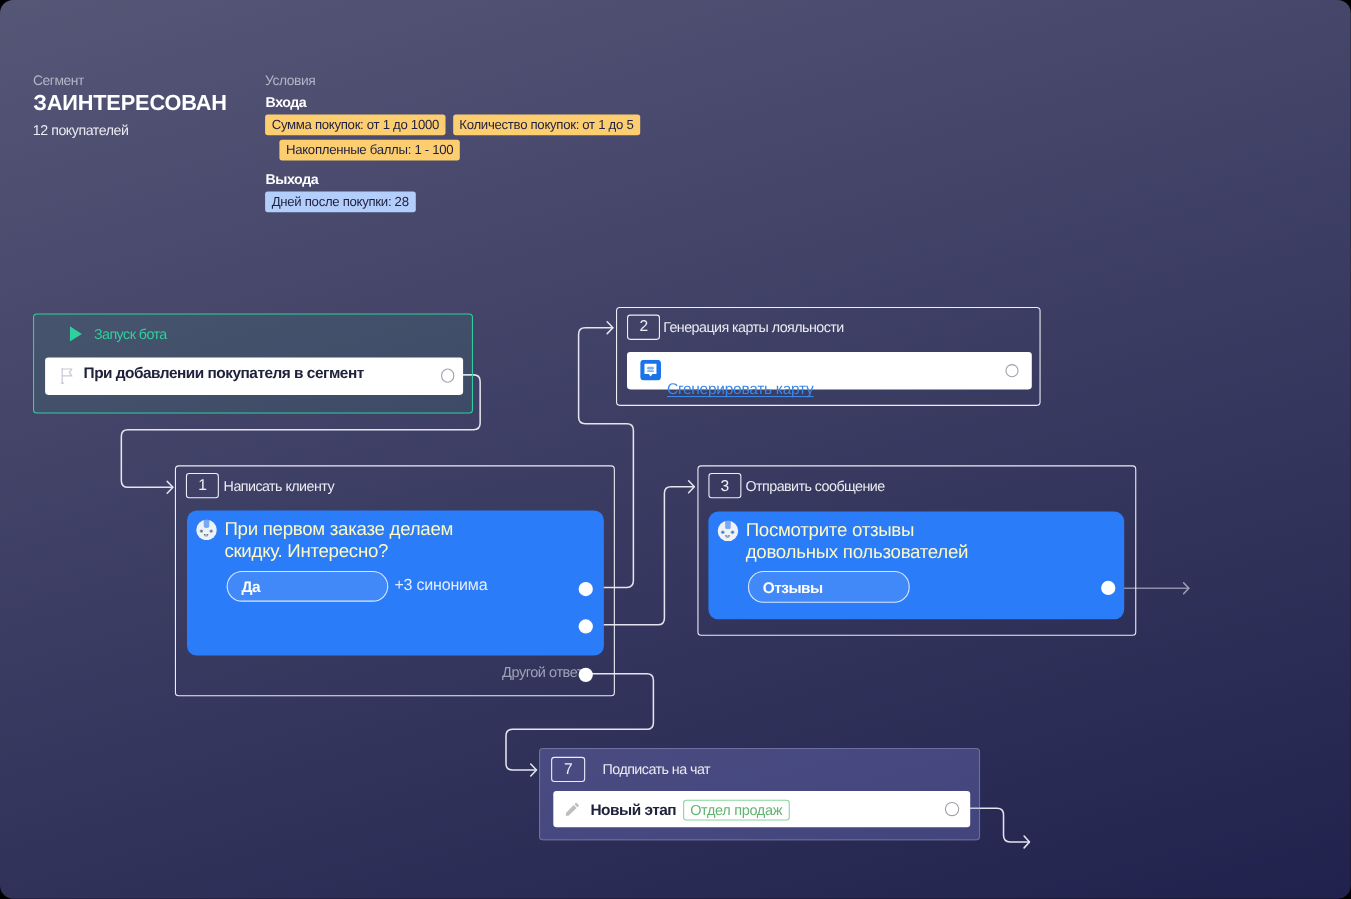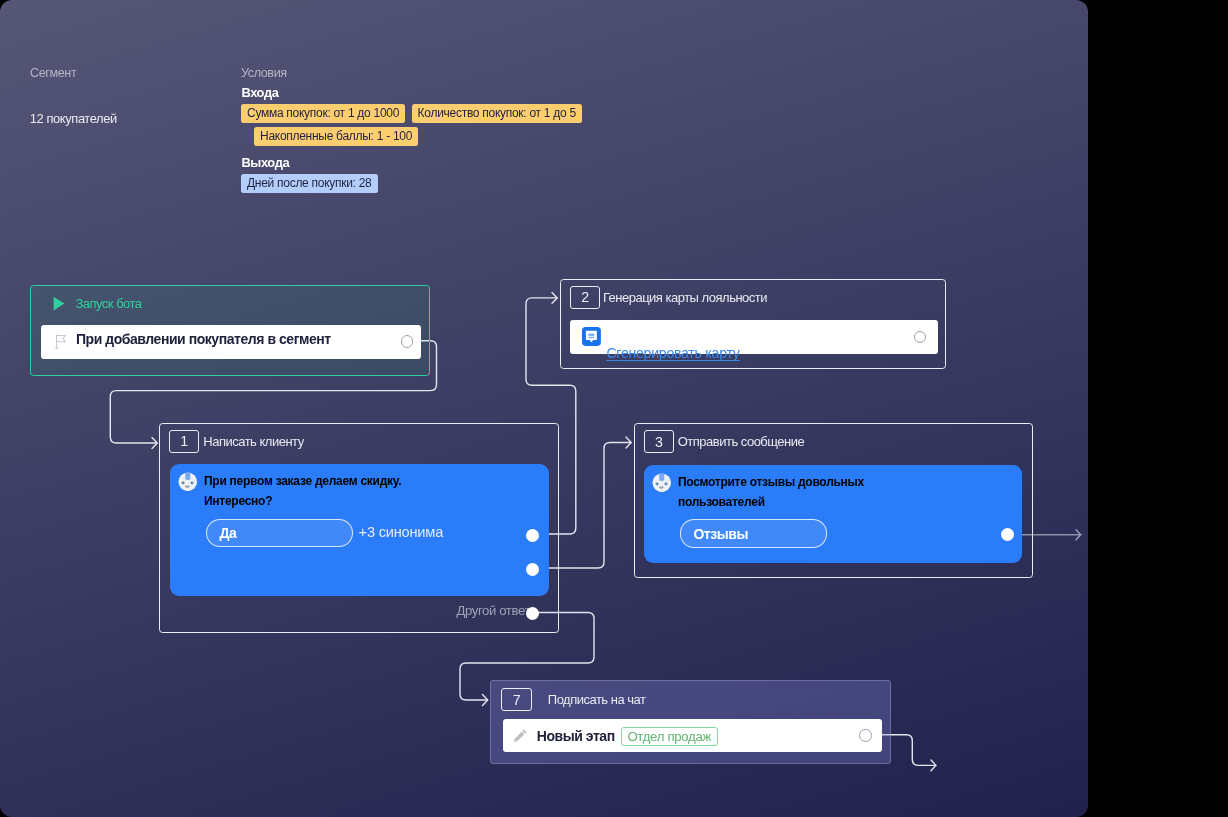--- a/index.html
+++ b/index.html
@@ -1,19 +1,19 @@
 <!DOCTYPE html>
 <html><head>
 <meta charset="utf-8">
 <style>
   * { box-sizing: border-box; margin:0; padding:0; }
   html,body { width:1228px; height:817px; background:#000; overflow:hidden; }
   body { font-family:"Liberation Sans", sans-serif; }
   #canvas {
-    position:absolute; left:0; top:0; width:1088px; height:817px;
+    position:absolute; left:0; top:0; width:1228px; height:817px;
     border-radius:12px; overflow:hidden;
     background:linear-gradient(163.8deg,#565677 0%, #20224d 100%);
   }
   .abs { position:absolute; }
 
   
   #hdr-seg-label { left:30.0px; top:66.3px; font-size:12.6px; color:#b3b4c6; letter-spacing:-0.4px;}
   #hdr-seg-name  { left:30.2px; top:82.8px; font-size:19.8px; font-weight:bold; color:#ffffff; letter-spacing:-0.15px; }
   #hdr-seg-count { left:29.8px; top:111.2px; font-size:12.9px; color:#eaeaf2; letter-spacing:-0.4px; }
 
@@ -40,36 +40,37 @@
   .card-title { font-size:13px; color:#e9eaf2; letter-spacing:-0.5px; white-space:nowrap; }
 
   .startlabel { font-size:13px; color:#2fcf9e; letter-spacing:-0.5px; }
 
   .whitebox { position:absolute; background:#ffffff; border-radius:3px; display:flex; align-items:center; }
   .wb-text { font-size:14px; font-weight:bold; color:#20223c; letter-spacing:-0.45px; white-space:nowrap; }
   .wb-link { font-size:14.1px; color:#3a88e8; text-decoration:underline; text-decoration-skip-ink:none; text-underline-offset:1.5px; letter-spacing:-0.25px; white-space:nowrap; }
   .hollow-dot { position:absolute; width:12.6px; height:12.6px; border-radius:50%; border:1px solid #9fa0ad; box-sizing:border-box; }
 
   .bubble { position:absolute; background:#2b7cf9; border-radius:9px; }
-  .bubble-text { position:absolute; font-size:12px; font-weight:bold; color:#000000; line-height:20.4px; letter-spacing:-0.26px; }
+  .bubble-text { position:absolute; font-size:17px; font-weight:normal; color:#fef9c3; line-height:20.4px; letter-spacing:-0.26px; }
   .reply { position:absolute; border:1.1px solid rgba(255,255,255,0.8); border-radius:14px;
            background:#4189f8; display:flex; align-items:center; padding-left:12.4px;
            font-size:14px; font-weight:bold; color:#ffffff; letter-spacing:-0.45px; }
   .port { position:absolute; width:13px; height:13px; border-radius:50%; background:#ffffff; }
   .sidelabel { position:absolute; font-size:14.6px; color:#e3ecfd; letter-spacing:-0.2px; white-space:nowrap;}
   .otherlabel { position:absolute; font-size:13.2px; color:#9ea2b5; letter-spacing:-0.4px; white-space:nowrap;}
   .greentag { border:1px solid #82d79c; border-radius:3px; color:#63b473; font-size:13.2px; height:19px;
               line-height:17.5px; padding:0 5.9px; letter-spacing:-0.3px; white-space:nowrap; display:inline-block; }
 </style>
 </head>
 <body>
 
 <div id="canvas">
 
   <div class="abs" id="hdr-seg-label">Сегмент</div>
+  <div class="abs" id="hdr-seg-name">ЗАИНТЕРЕСОВАН</div>
   <div class="abs" id="hdr-seg-count">12 покупателей</div>
 
   <div class="abs" id="hdr-cond-label">Условия</div>
   <div class="abs" id="hdr-in-label">Входа</div>
   <div class="chiprow" style="left:241px; top:104px;align-items:flex-end;">
     <span class="chip orange">Сумма покупок: от 1 до 1000</span>
     <span class="chip orange">Количество покупок: от 1 до 5</span>
   </div>
   <div class="chiprow" style="left:254px; top:127px;">
     <span class="chip orange">Накопленные баллы: 1 - 100</span>
@@ -98,21 +99,21 @@
 
       <path d="M1007 534.8 H1080.8" stroke="#8d8fa8"></path>
       <path d="M1076 529.8 L1080.7 534.8 L1076 539.8" stroke="#9fa2b6"></path>
 
       <path d="M870.9 734.8 H906.3 Q912.3 734.8 912.3 740.8 V759.4 Q912.3 765.4 918.3 765.4 H935.8"></path>
       <path d="M931 760 L935.9 765.4 L931 770.8"></path>
     </g>
   </svg>
 
   <div class="card start" style="left:30px; top:284.5px; width:400px; height:91px;">
-    <div class="card-head" style="left:22px; top:10px;">
+    <div class="card-head" style="left:32px; top:10px;">
       <svg width="12" height="15" viewBox="0 0 12 15" style="margin-right:10.4px;">
         <path d="M0.6 0.7 L11.4 7.6 L0.6 14.5 Z" fill="#2fcf9e"></path>
       </svg>
       <span class="startlabel">Запуск бота</span>
     </div>
     <div class="whitebox" style="left:9.7px; top:39.1px; width:380px; height:34px;">
       <svg width="11" height="15" viewBox="0 0 11 15" style="position:absolute;left:14.5px;top:9.7px;">
         <path d="M1.55 0.6 L1.55 14.3" stroke="#c8c9d3" stroke-width="1.1"></path>
         <path d="M0.2 14.35 L3.3 14.35" stroke="#c8c9d3" stroke-width="1.1"></path>
         <path d="M1.55 1.45 L10.3 1.45 L8.05 4.6 L10.3 7.75 L1.55 7.75" fill="none" stroke="#c8c9d3" stroke-width="1.1" stroke-linejoin="miter"></path>

